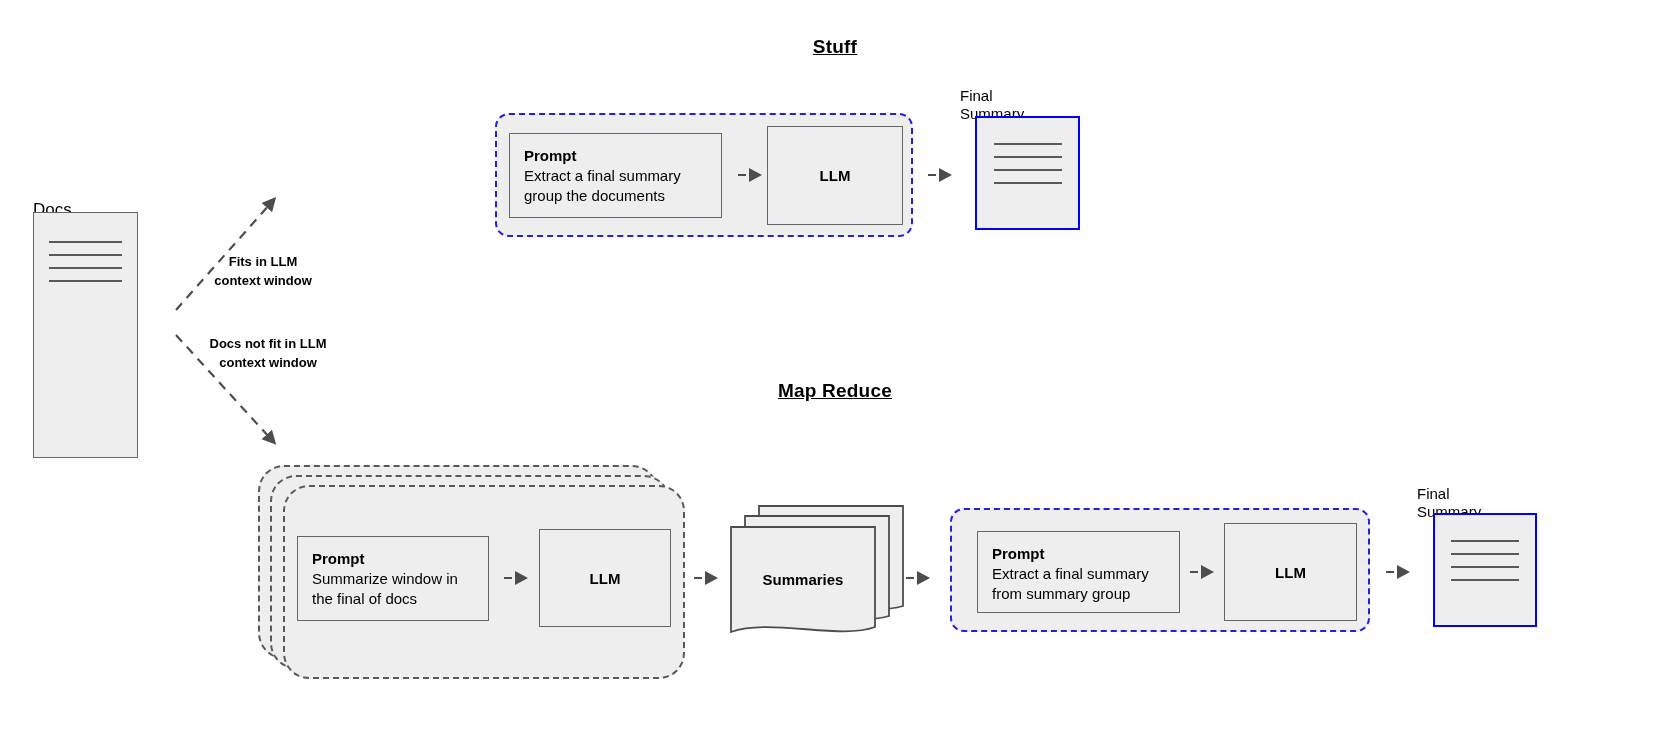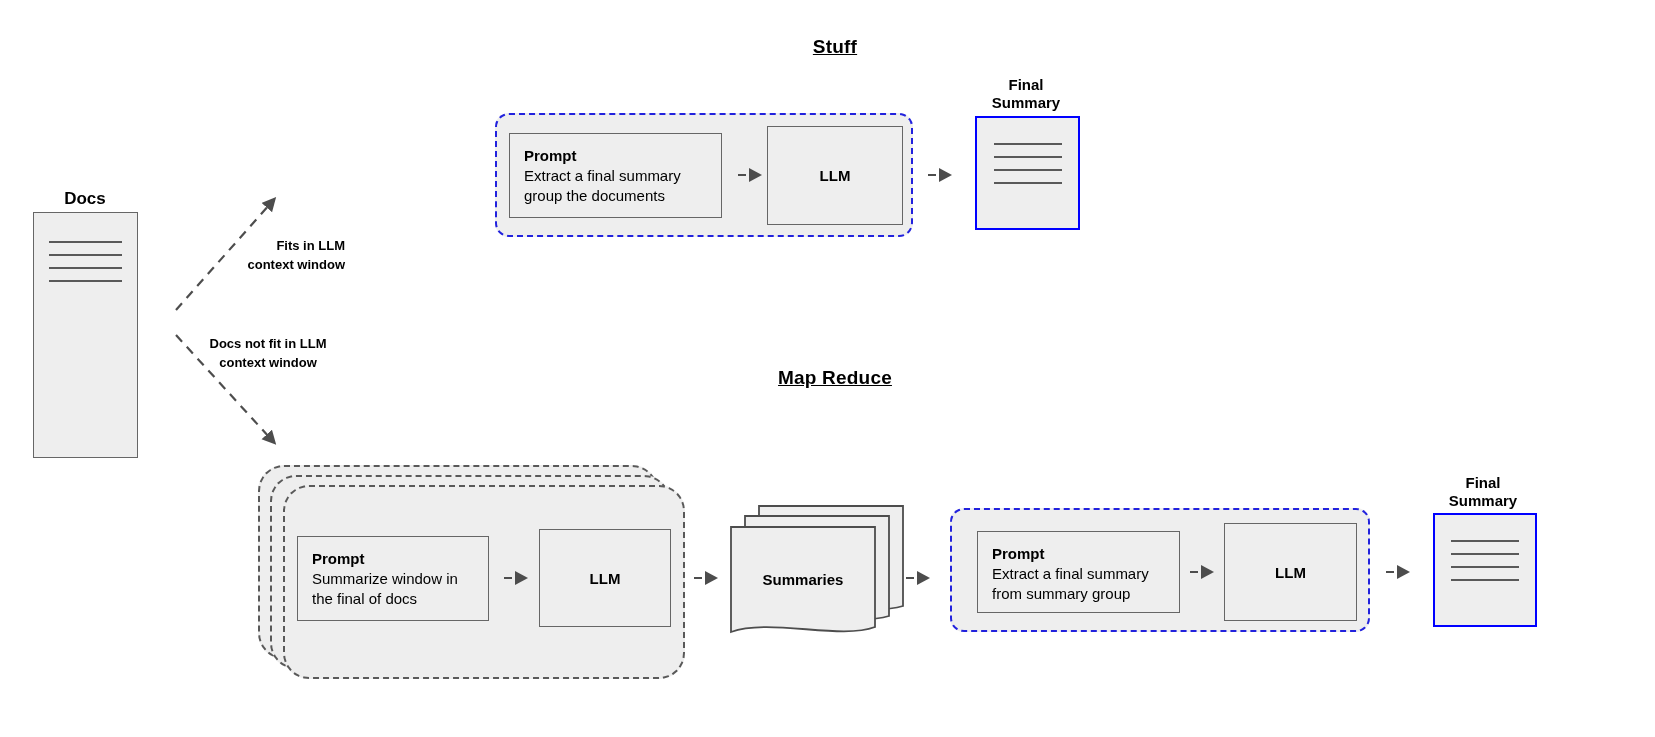--- a/index.html
+++ b/index.html
@@ -9,22 +9,23 @@
     color:#000000;
   }
   .abs{position:absolute;}
 
   
   .section-title{
     font-size:19px;font-weight:bold;text-decoration:underline;
     text-align:center;white-space:nowrap;letter-spacing:.2px;
   }
   .small-cap{
-    font-size:15px;font-weight:bold;text-align:center;line-height:18px;
+    font-size:15px;font-weight:normal;line-height:18px;
     white-space:nowrap;
+    margin-top:11px;
   }
   .edge-label{
     font-size:13px;font-weight:bold;line-height:19px;text-align:center;
     white-space:nowrap;
   }
 
   
   .plainbox{
     background:#eeeeee;border:1.6px solid #666666;box-sizing:border-box;
   }
@@ -98,21 +99,21 @@
     <marker id="ah" markerWidth="9" markerHeight="9" refX="2.2" refY="3.2" orient="auto">
       <path d="M0,0 L6.4,3.2 L0,6.4 z" fill="#4d4d4d"></path>
     </marker>
   </defs>
 
   <line x1="16" y1="130" x2="110" y2="24" stroke="#4d4d4d" stroke-width="2.2" stroke-dasharray="9,7" marker-end="url(#ah)"></line>
 
   <line x1="16" y1="155" x2="110" y2="258" stroke="#4d4d4d" stroke-width="2.2" stroke-dasharray="9,7" marker-end="url(#ah)"></line>
 </svg>
 
-<div class="abs edge-label" style="left:181px;top:236px;width:164px;text-align:right;">
+<div class="abs edge-label" style="left:181px;top:252px;width:164px;">
   <div>Fits in LLM</div>
   <div>context window</div>
 </div>
 
 <div class="abs edge-label" style="left:178px;top:334px;width:180px;">
   <div>Docs not fit in LLM</div>
   <div>context window</div>
 </div>
 
 <div class="abs section-title" style="left:735px;top:36px;width:200px;">Stuff</div>
@@ -146,21 +147,21 @@
 
 <div class="abs bluebox" style="left:975px;top:116px;width:105px;height:114px;">
   <div class="doc-lines" style="top:25px;">
     <i style="width:68px;"></i>
     <i style="width:68px;"></i>
     <i style="width:68px;"></i>
     <i style="width:68px;"></i>
   </div>
 </div>
 
-<div class="abs section-title" style="left:735px;top:367px;width:200px;">Map Reduce</div>
+<div class="abs section-title" style="left:735px;top:380px;width:200px;">Map Reduce</div>
 
 <div class="abs dash-gray" style="left:258px;top:465px;width:400px;height:194px;"></div>
 <div class="abs dash-gray" style="left:270px;top:475px;width:400px;height:194px;"></div>
 <div class="abs dash-gray" style="left:283px;top:485px;width:402px;height:194px;"></div>
 
 <div class="abs prompt-box" style="left:297px;top:536px;width:192px;height:85px;">
   <div class="prompt-title">Prompt</div>
   <div class="prompt-body">Summarize window in</div>
   <div class="prompt-body">the final of docs</div>
 </div>

